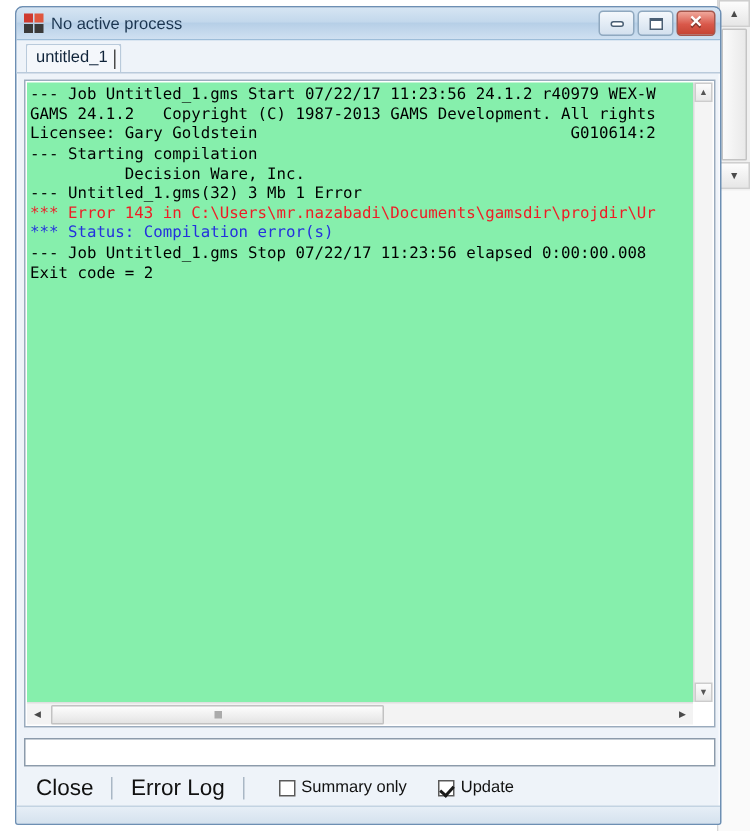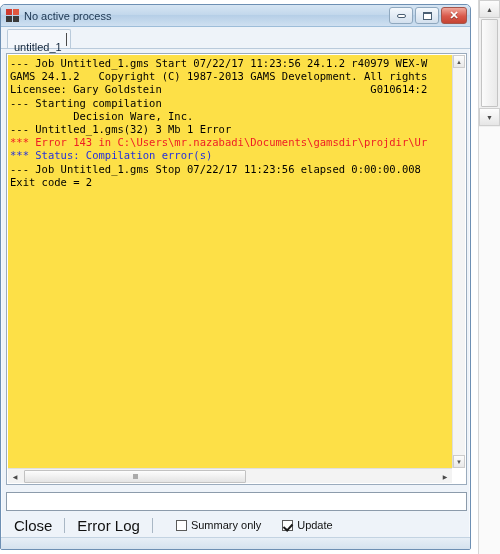--- a/index.html
+++ b/index.html
@@ -44,21 +44,21 @@
     border-radius: 1px;
   }
   .outer-scrollbar .sb-track-rest {
     position: absolute; top: 127px; left: 0; width: 21px; bottom: 0;
     background: #fafafa;
   }
 
   
   .window {
     position: absolute;
-    left: 0; top: 4px;
+    left: 10px; top: 4px;
     width: 471px; height: 546px;
     background: #eef3f9;
     border: 1px solid #6d8fb3;
     border-radius: 5px 5px 2px 2px;
     box-shadow: 0 0 0 1px rgba(255,255,255,0.6) inset;
     overflow: hidden;
   }
 
   
   .titlebar {
@@ -132,28 +132,28 @@
   .tabstrip {
     height: 22px;
     background: #eef3f9;
     display: flex;
     align-items: flex-end;
     padding-left: 6px;
     border-bottom: 1px solid #b9cadb;
   }
   .tab {
     height: 19px;
-    padding: 16px 8px 0 6px;
+    padding: 2px 8px 0 6px;
     font-size: 11px;
     color: #10243a;
     background: #f4f7fb;
     border: 1px solid #b9cadb;
     border-bottom: none;
     border-radius: 2px 2px 0 0;
-    display: flex; align-items: center;
+    display: flex; align-items: flex-start;
     position: relative;
   }
   .tab .caret {
     position: absolute;
     right: 3px; top: 3px;
     width: 1px; height: 13px;
     background: #4a4a4a;
   }
 
   
@@ -162,21 +162,21 @@
     left: 5px; top: 48px;
     width: 461px; height: 432px;
     background: #ffffff;
     border: 1px solid #9aabbd;
   }
   .log-area {
     position: absolute;
     left: 1px; top: 1px;
     right: 14px; bottom: 16px;
     overflow: hidden;
-    background: #fde047;
+    background: #86efac;
     padding: 2px 0 0 2px;
   }
   .log-line {
     font-family: "DejaVu Sans Mono", monospace;
     font-size: 10.5px;
     line-height: 13.2px;
     white-space: pre;
     color: #000000;
   }
   .log-line.err { color: #ee1c25; }

